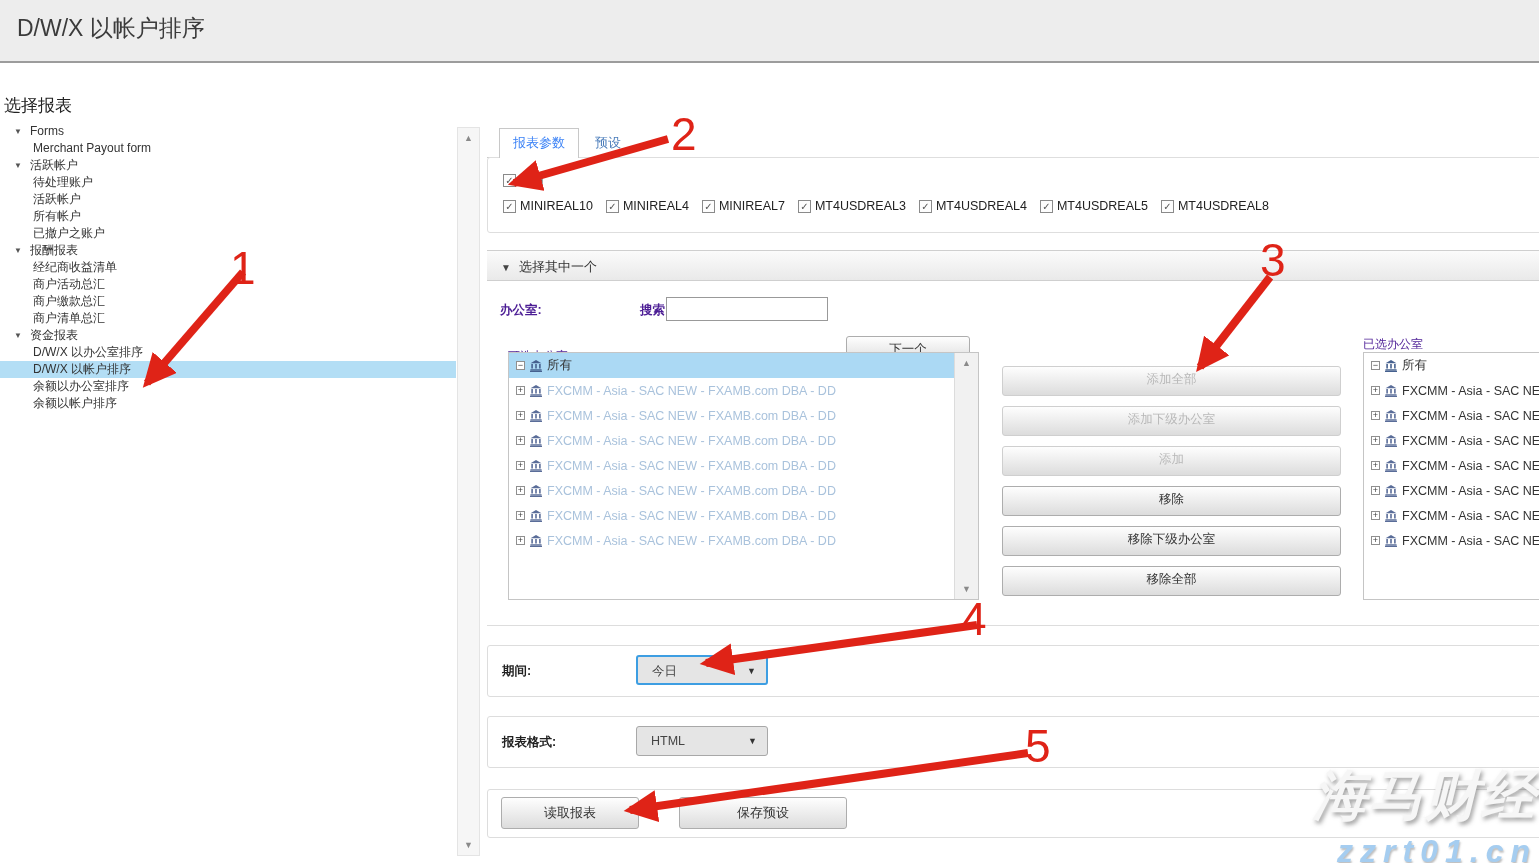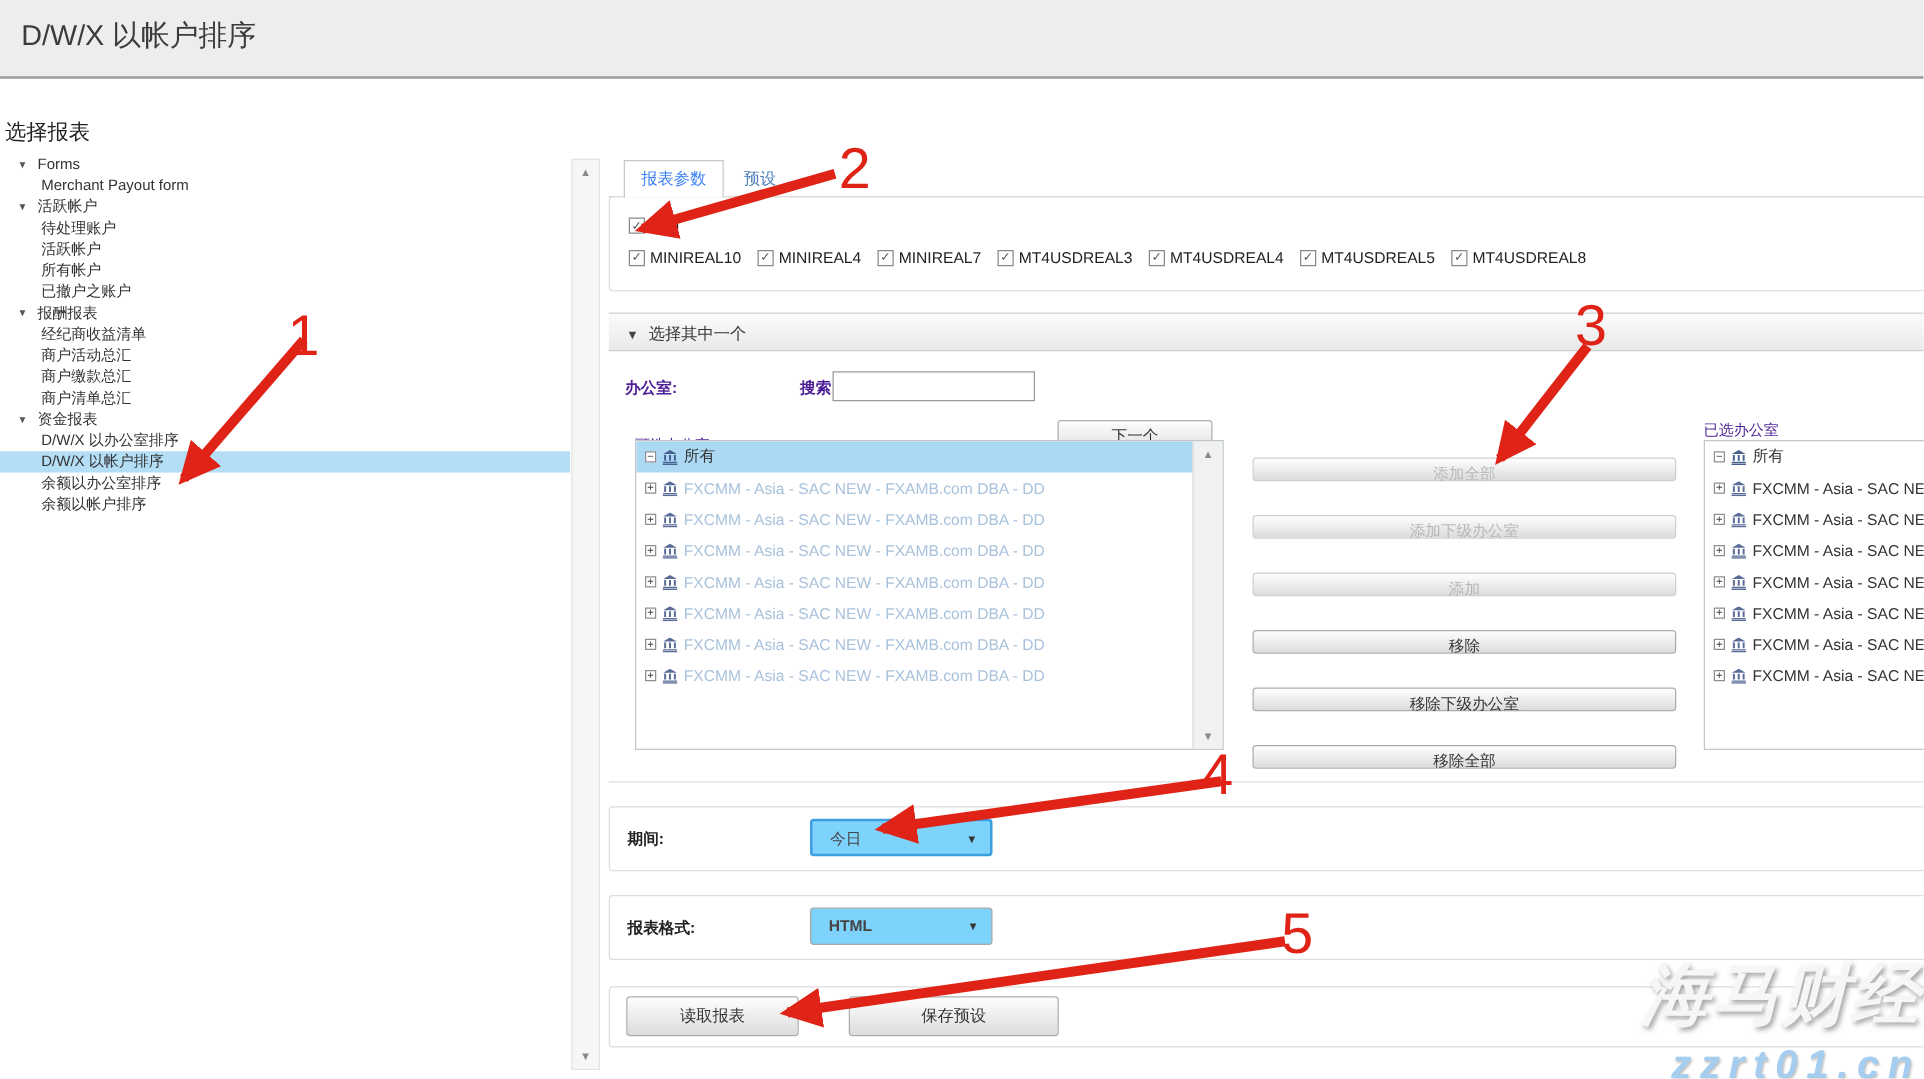--- a/index.html
+++ b/index.html
@@ -64,34 +64,34 @@
   .orow.selrow{background:#abd9f4;}
   .orow .oname{color:#333;}
   .orow.faded .oname{color:#a9c2dc;}
   .exp{display:inline-block;width:9px;height:9px;box-sizing:border-box;border:1px solid #8f8f8f;
        background:#fff;font-size:9px;line-height:7px;text-align:center;color:#444;flex:0 0 auto;}
   .bank{flex:0 0 auto;}
   .inscroll{position:absolute;right:0;top:0;width:23px;height:100%;background:#f1f1f1;
             border-left:1px solid #dcdcdc;}
   
   .xferbtns{position:absolute;left:1002px;top:366px;width:339px;}
-  .xferbtns .btn{display:block;width:100%;height:19px;line-height:25px;margin-bottom:27px;}
+  .xferbtns .btn{display:block;width:100%;height:30px;line-height:25px;margin-bottom:10px;}
   
   .fieldbox{position:absolute;left:487px;width:1060px;border:1px solid #ddd;border-radius:3px;
             box-sizing:border-box;background:#fff;}
   .fieldbox.period{top:645px;height:52px;}
   .fieldbox.format{top:716px;height:52px;}
   .fieldbox.actions{top:789px;height:49px;}
   .fieldbox .flabel{position:absolute;left:14px;top:17px;font-size:12.5px;font-weight:bold;color:#222;}
-  .select{position:absolute;left:160px;top:9px;width:146px;height:30px;background:#7dd3fc;border-radius:3px;
+  .select{position:absolute;left:148px;top:9px;width:132px;height:30px;background:#e5e5e5;border-radius:3px;
           box-sizing:border-box;cursor:pointer;}
   .select .sval{position:absolute;left:14px;top:0;line-height:28px;font-size:12.5px;color:#444;}
   .select .caret{position:absolute;right:10px;top:0;line-height:28px;font-size:9px;color:#333;}
   .select.blue{border:2px solid #3d9ee2;}
-  .select.gray{border:1px solid #a8a8a8;font-weight:bold;}
+  .select.gray{border:1px solid #a8a8a8;}
   .load-btn{position:absolute;left:13px;top:7px;width:138px;height:32px;line-height:30px;font-size:13px;}
   .save-btn{position:absolute;left:191px;top:7px;width:168px;height:32px;line-height:30px;font-size:13px;}
   
   .wm{position:absolute;right:0;top:760px;text-align:right;padding-right:2px;pointer-events:none;}
   .wm1{font-size:54px;font-weight:bold;font-style:italic;color:#f6f6f6;letter-spacing:2px;
        text-shadow:2px 3px 4px rgba(90,90,90,.55);}
   .wm2{font-size:32px;font-weight:bold;font-style:italic;color:#a5cdf0;letter-spacing:7px;
        text-shadow:1px 2px 2px rgba(110,110,110,.45);margin-top:0;}
   
   .overlay{position:absolute;left:0;top:0;width:1539px;height:863px;pointer-events:none;z-index:50;}

